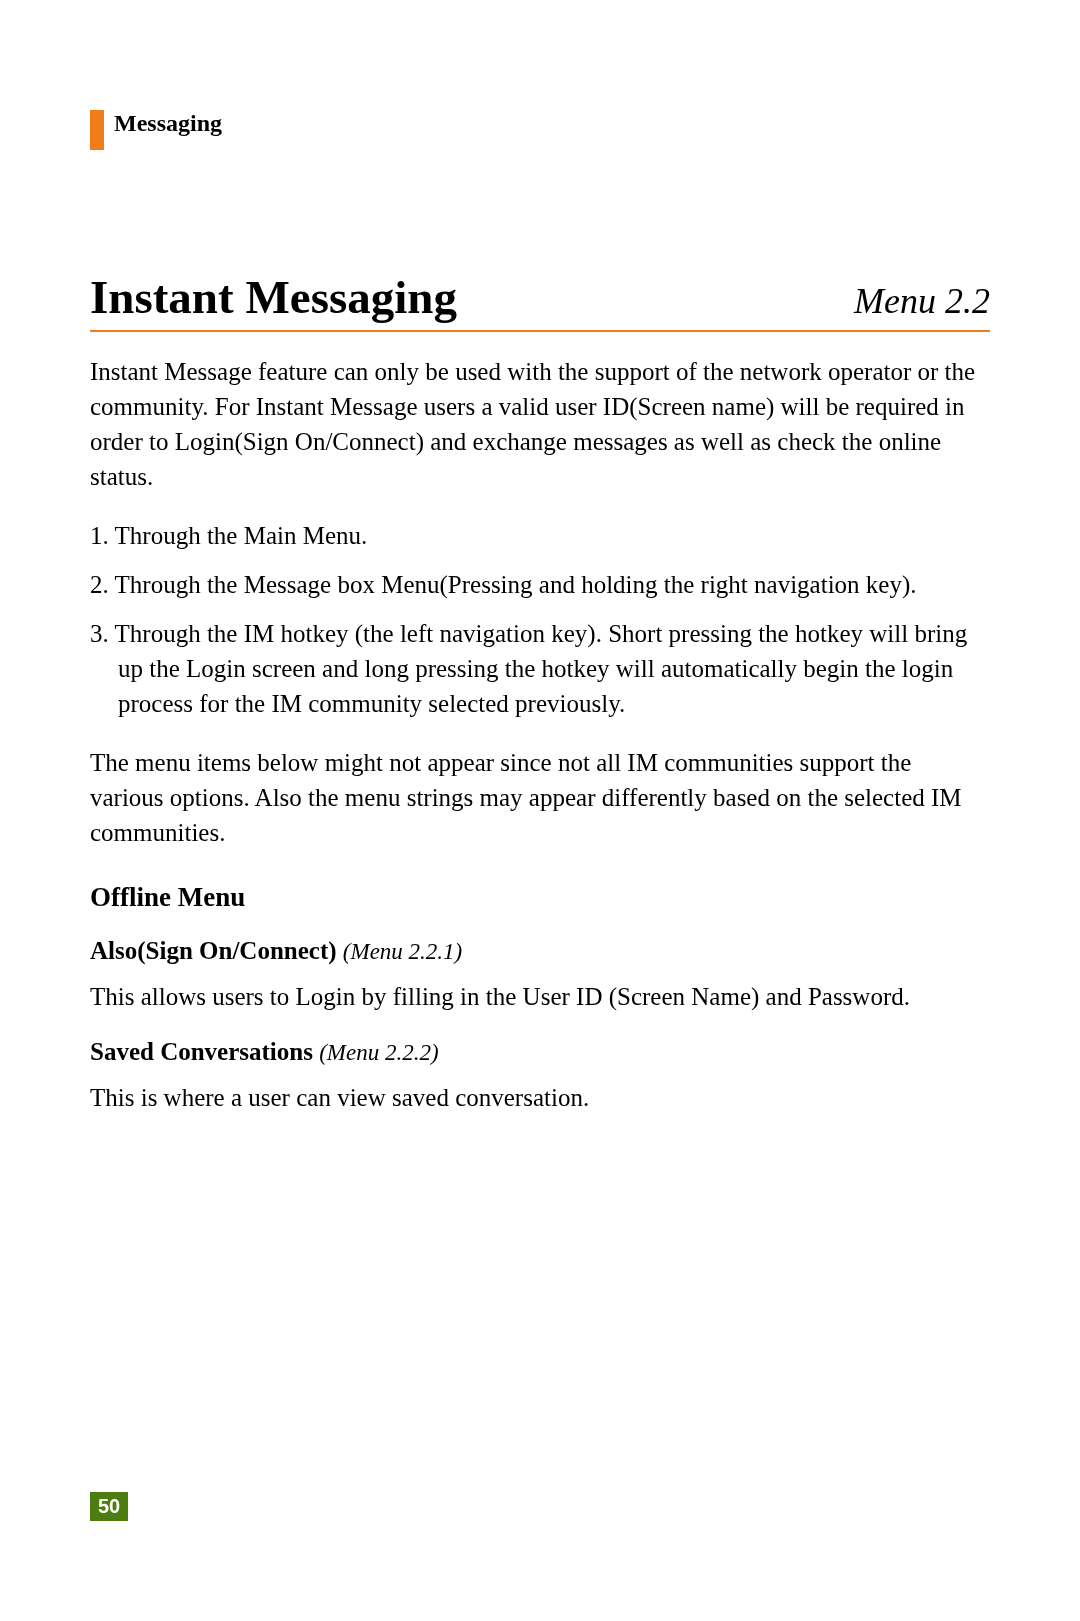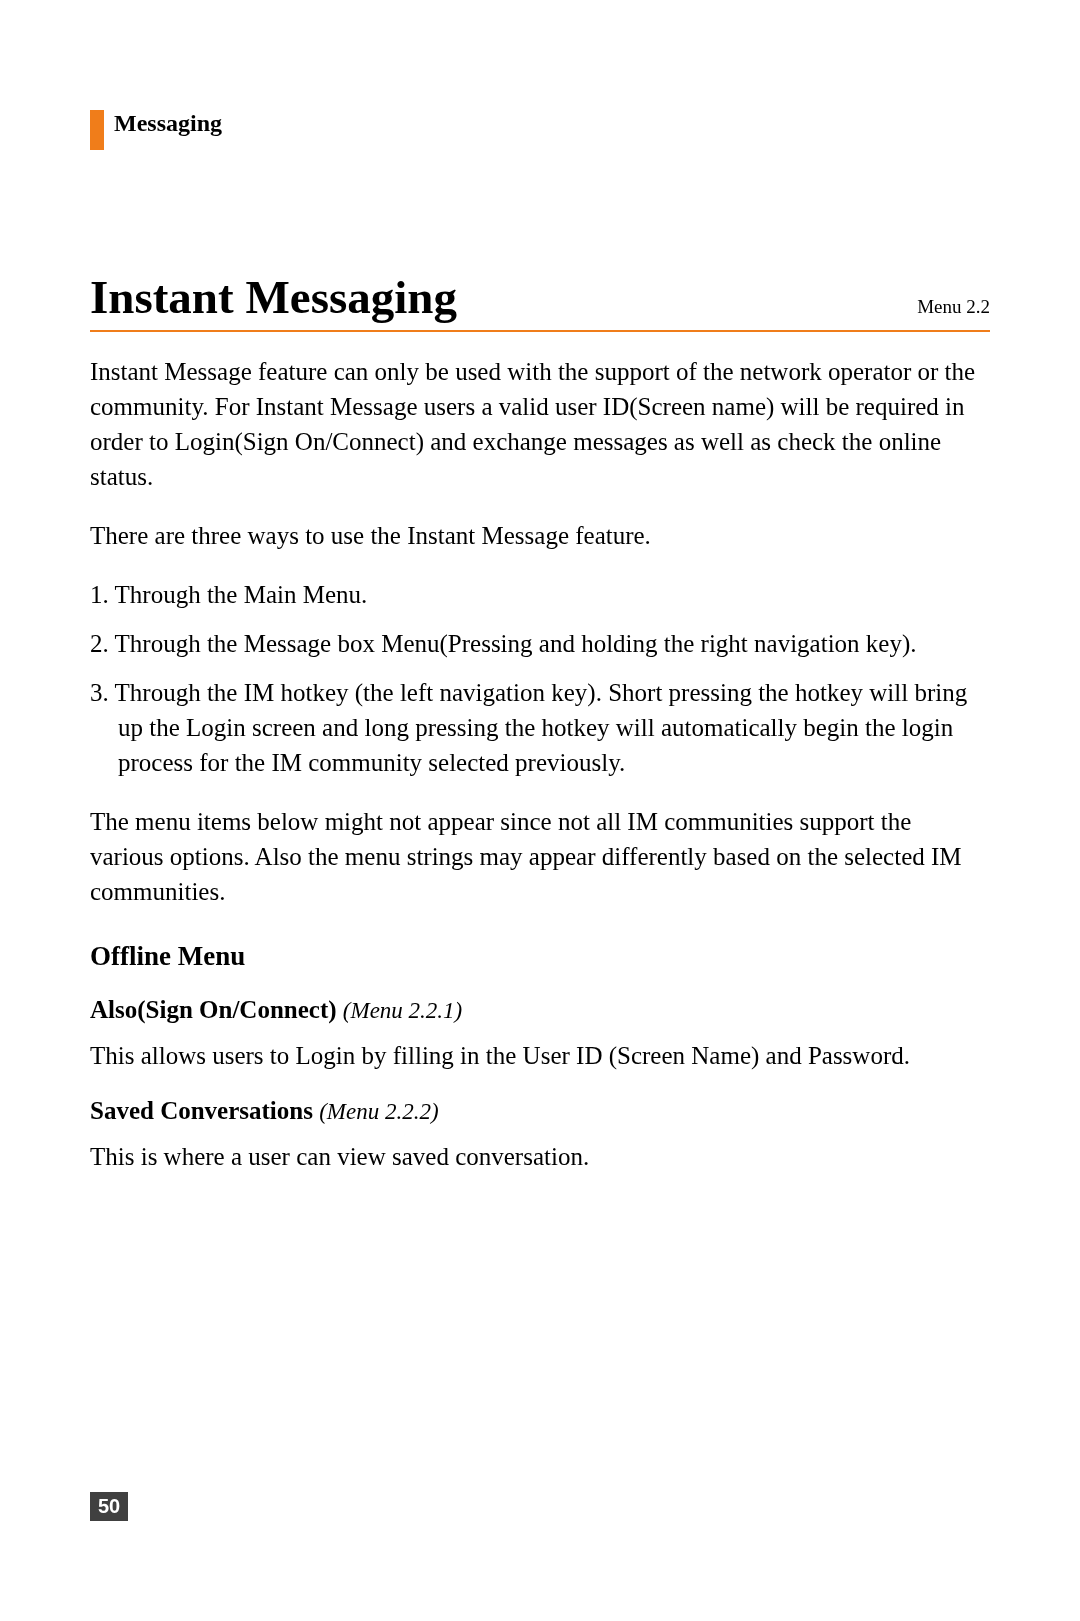--- a/index.html
+++ b/index.html
@@ -35,21 +35,22 @@
     align-items: baseline;
     border-bottom: 2px solid #f07d1a;
     padding-bottom: 6px;
     margin-bottom: 22px;
   }
   .title {
     font-size: 47px;
     font-weight: bold;
   }
   .menu-label {
-    font-size: 19px;
+    font-style: italic;
+    font-size: 36px;
     margin-left: 24px;
   }
   .body-text {
     font-size: 25px;
     line-height: 1.4;
     margin-bottom: 24px;
   }
   .list {
     margin-bottom: 24px;
   }
@@ -73,21 +74,21 @@
   }
   .sub-heading .menu-ref {
     font-weight: normal;
     font-style: italic;
     font-size: 23px;
   }
   .page-number {
     position: absolute;
     left: 90px;
     bottom: 100px;
-    background: #404040;
+    background: #4d7c0f;
     color: #ffffff;
     font-weight: bold;
     font-size: 20px;
     padding: 3px 8px;
     font-family: Arial, sans-serif;
   }
 </style>
 </head>
 <body>
 
@@ -98,21 +99,20 @@
     <div class="header-text">Messaging</div>
   </div>
 
   <div class="title-row">
     <div class="title">Instant Messaging</div>
     <div class="menu-label">Menu 2.2</div>
   </div>
 
   <p class="body-text">Instant Message feature can only be used with the support of the network operator or the community. For Instant Message users a valid user ID(Screen name) will be required in order to Login(Sign On/Connect) and exchange messages as well as check the online status.</p>
 
-  <p class="body-text">There are three ways to use the Instant Message feature.</p>
 
   <div class="list">
     <div class="list-item">1. <span>Through the Main Menu.</span></div>
     <div class="list-item">2. <span>Through the Message box Menu(Pressing and holding the right navigation key).</span></div>
     <div class="list-item">3. <span>Through the IM hotkey (the left navigation key). Short pressing the hotkey will bring up the Login screen and long pressing the hotkey will automatically begin the login process for the IM community selected previously.</span></div>
   </div>
 
   <p class="body-text">The menu items below might not appear since not all IM communities support the various options. Also the menu strings may appear differently based on the selected IM communities.</p>
 
   <div class="section-heading">Offline Menu</div>

